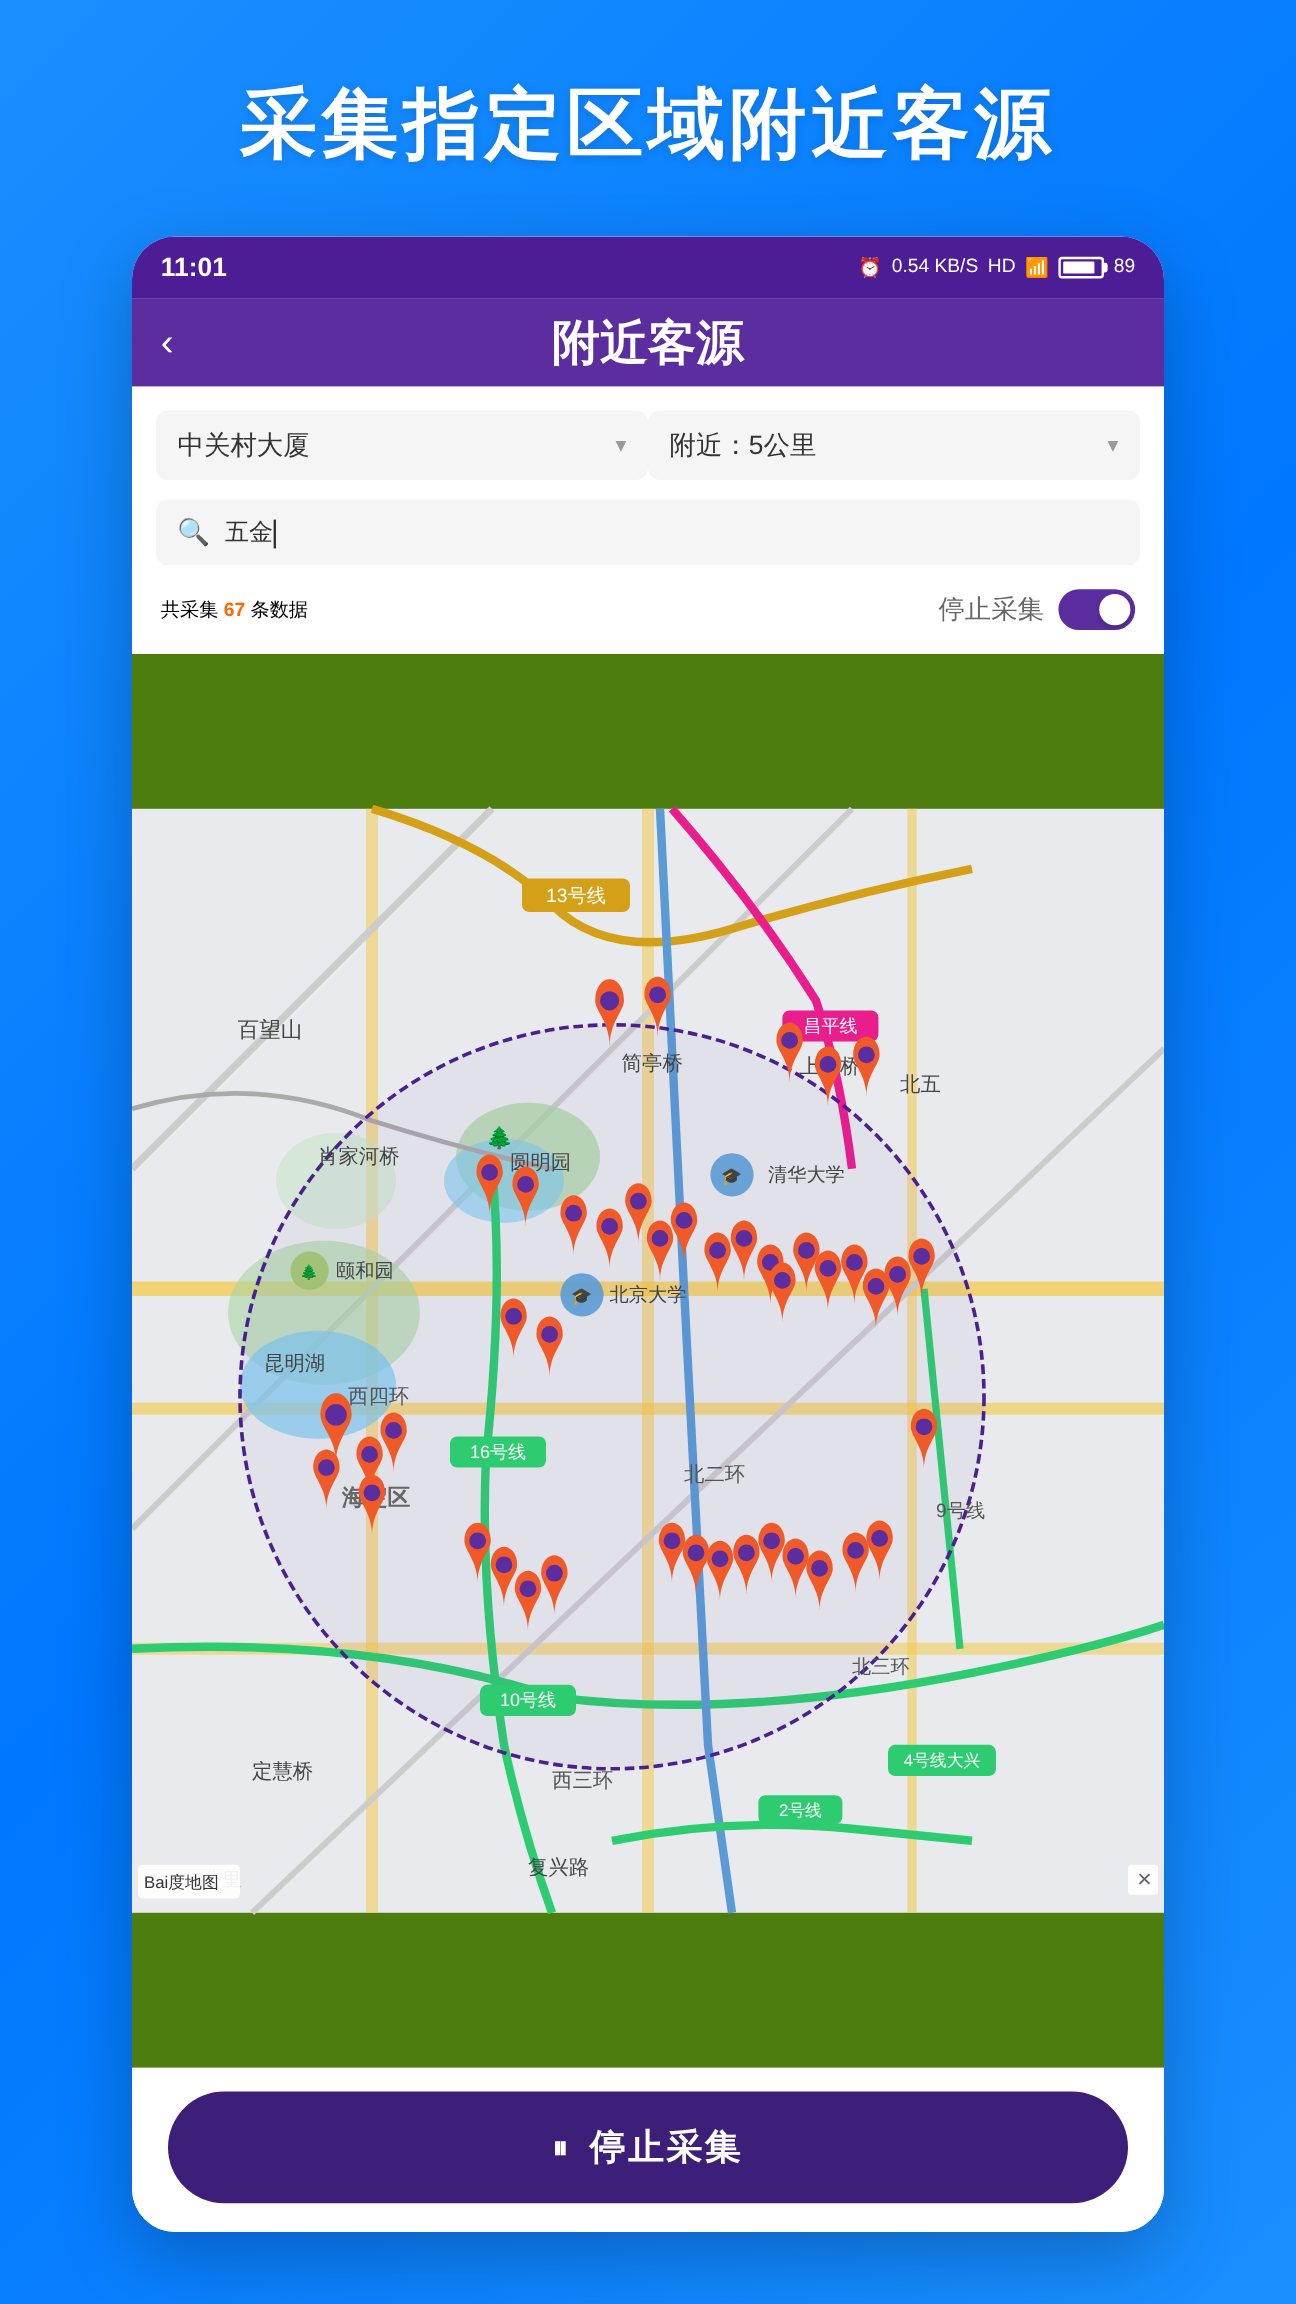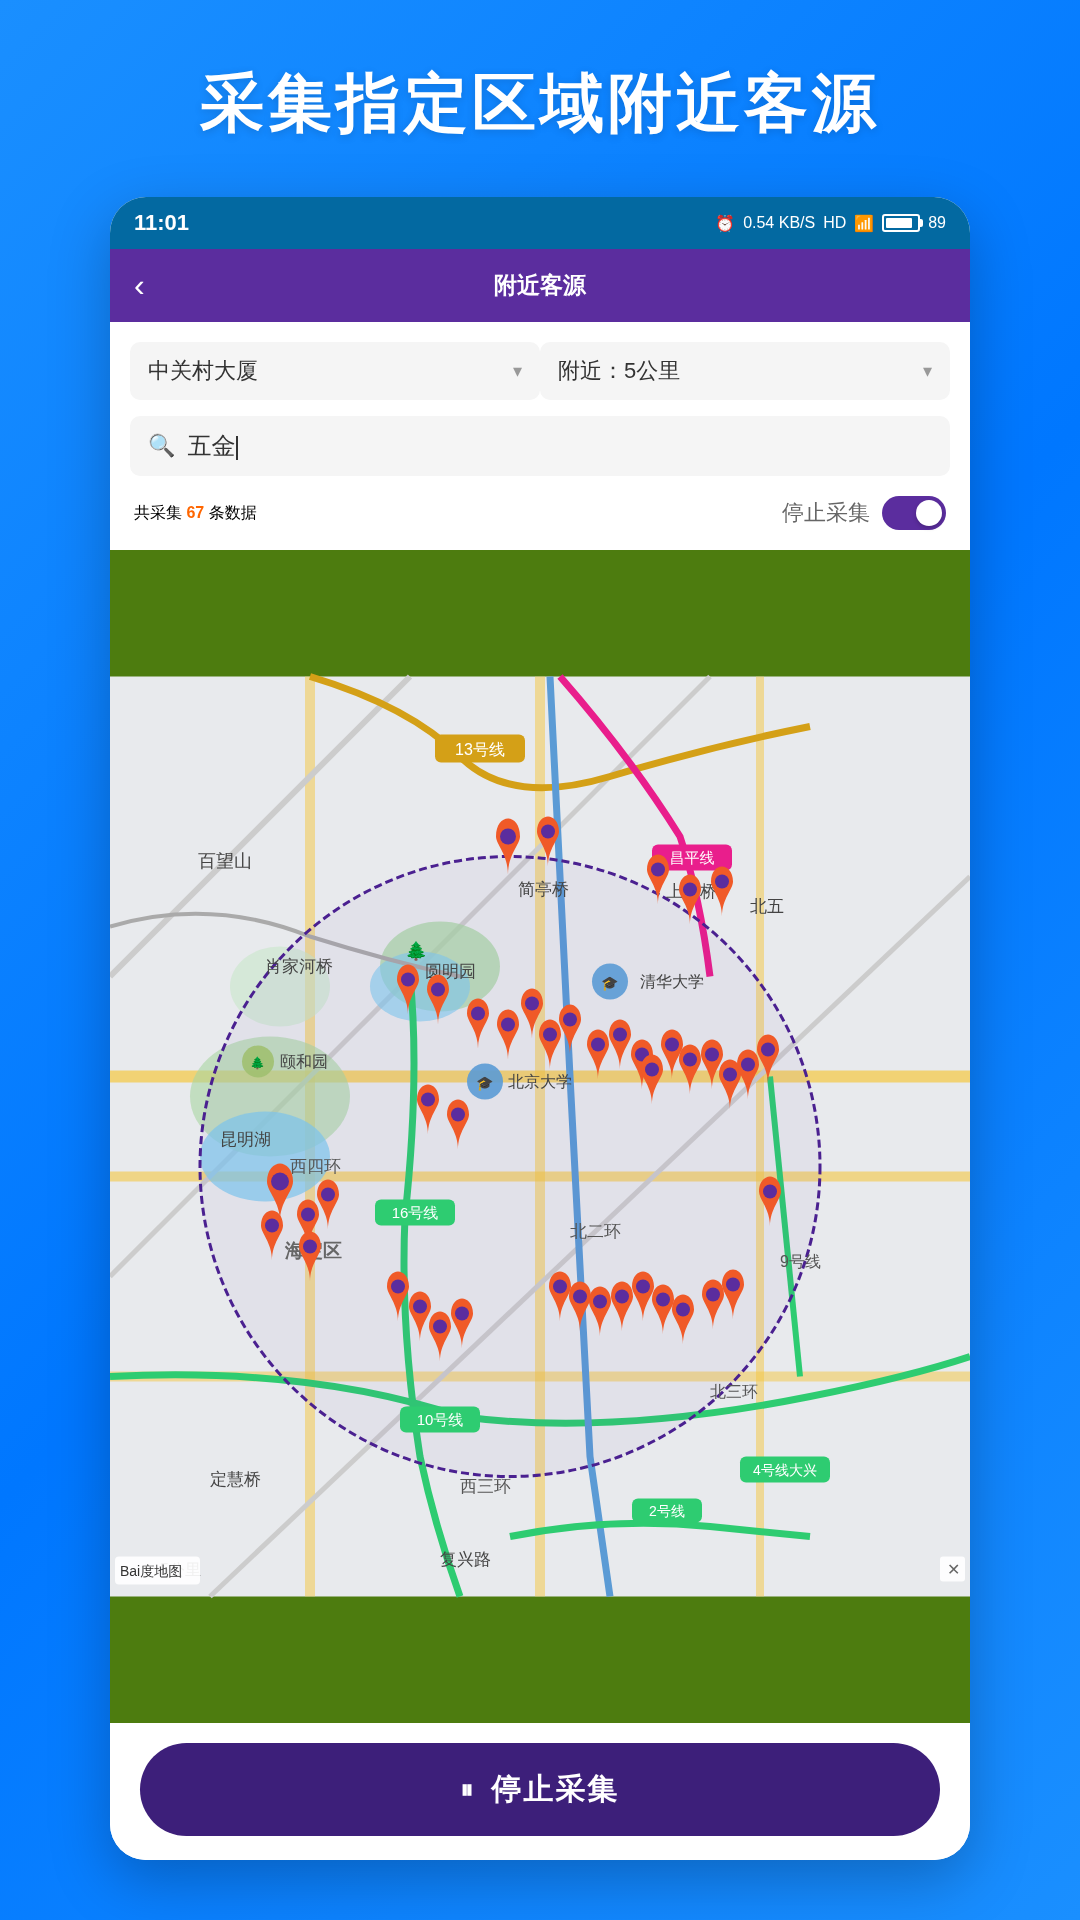--- a/index.html
+++ b/index.html
@@ -32,21 +32,21 @@
       overflow: hidden;
       box-shadow: 0 20px 60px rgba(0,0,0,0.25);
       flex: 1;
       display: flex;
       flex-direction: column;
       margin-bottom: 60px;
     }
 
     
     .status-bar {
-      background: #0369a1;
+      background: #4c1d95;
       display: flex;
       justify-content: space-between;
       align-items: center;
       padding: 10px 24px;
       height: 52px;
     }
     .status-time {
       color: white;
       font-size: 22px;
       font-weight: 600;
@@ -99,21 +99,21 @@
     }
     .back-btn {
       color: white;
       font-size: 32px;
       font-weight: 300;
       cursor: pointer;
       width: 44px;
     }
     .header-title {
       color: white;
-      font-size: 23px;
+      font-size: 40px;
       font-weight: 600;
       position: absolute;
       left: 50%;
       transform: translateX(-50%);
     }
 
     
     .controls-area {
       background: white;
       padding: 20px 20px 10px;
@@ -149,21 +149,21 @@
       display: flex;
       align-items: center;
       gap: 12px;
       margin-bottom: 14px;
     }
     .search-icon-wrap {
       color: #aaa;
       font-size: 22px;
     }
     .search-input-text {
-      font-size: 24px;
+      font-size: 20px;
       color: #333;
       flex: 1;
     }
     .cursor {
       display: inline-block;
       width: 2px;
       height: 24px;
       background: #333;
       animation: blink 1s infinite;
       vertical-align: middle;

